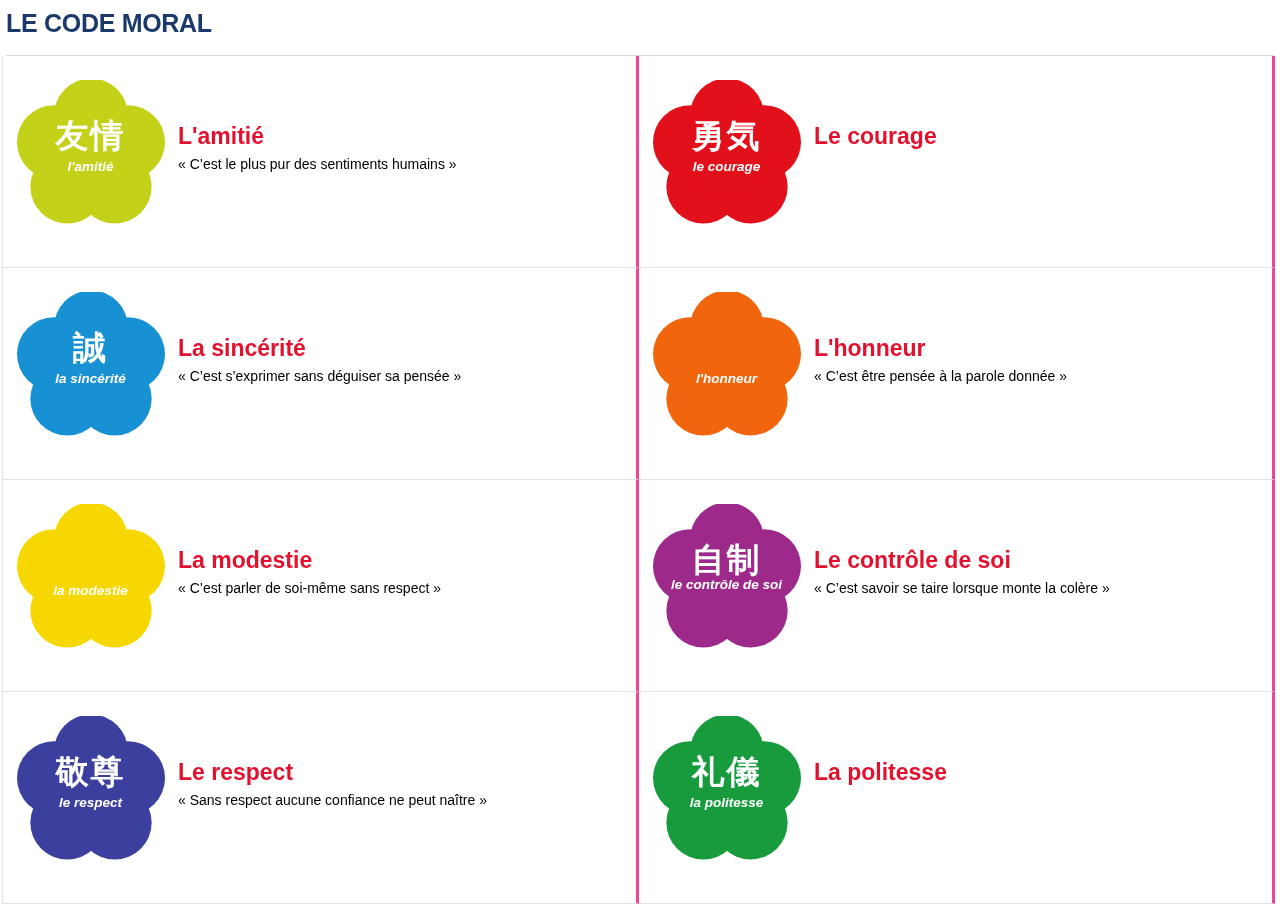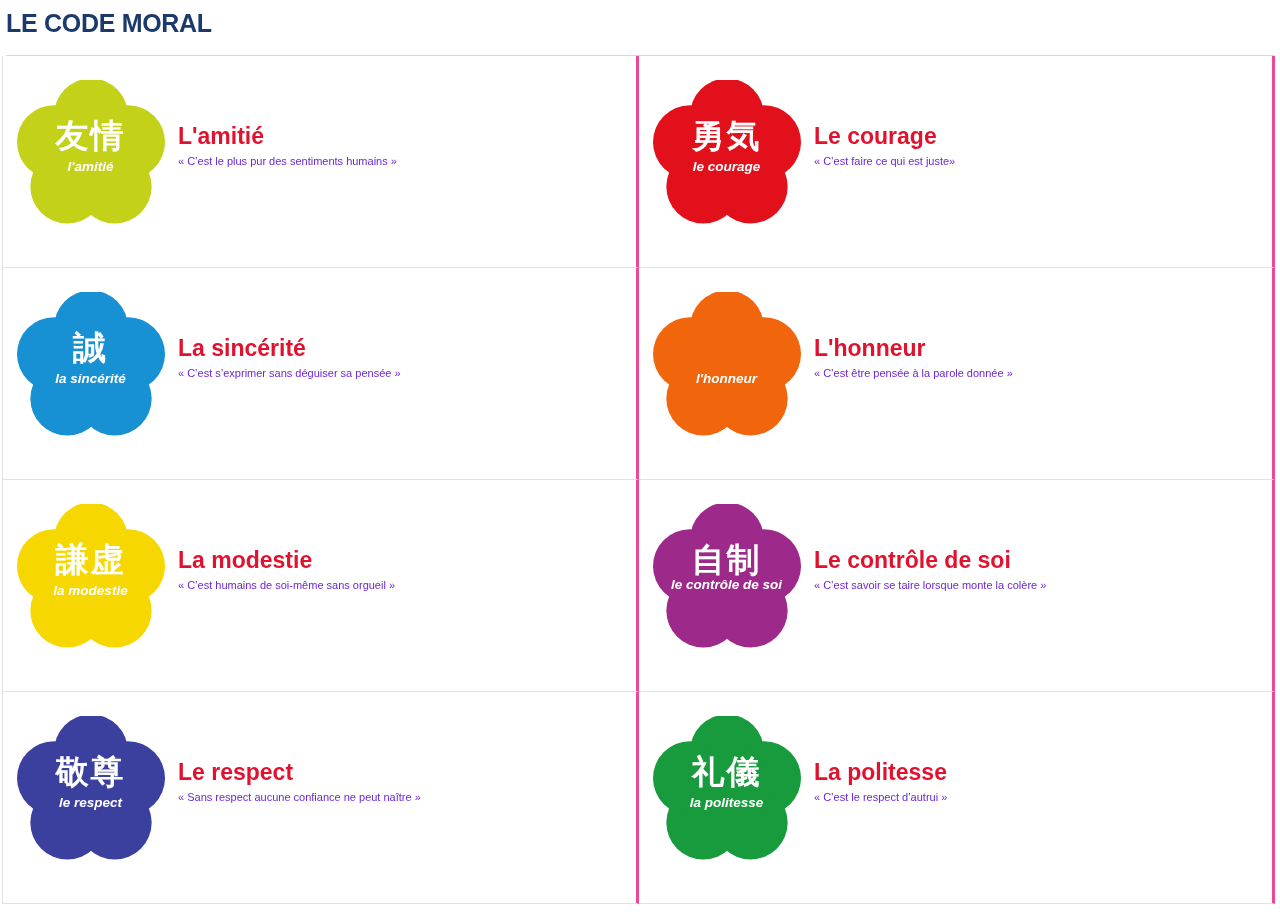--- a/index.html
+++ b/index.html
@@ -74,22 +74,22 @@
 
   .virtue-name {
     color: #e2122e;
     font-size: 23px;
     font-weight: bold;
     line-height: 1.1;
     margin: 0 0 5px 0;
   }
 
   .virtue-quote {
-    font-size: 11px;
-    color: #6d28d9;
+    font-size: 14px;
+    color: #000000;
     line-height: 1.45;
     margin: 0;
     max-width: 380px;
   }
 
   
   .emblem {
     position: relative;
     width: 148px;
     height: 148px;
@@ -170,21 +170,20 @@
               <circle cx="25" cy="42" r="25" fill="#e2101b"></circle>
               <circle cx="50" cy="50" r="30" fill="#e2101b"></circle>
             </g>
           </svg>
           <div class="kanji">勇気</div>
           <div class="emblem-label">le courage</div>
         </div>
       </div>
       <div class="text-wrap">
         <p class="virtue-name">Le courage</p>
-        <p class="virtue-quote">« C’est faire ce qui est juste»</p>
       </div>
     </div>
 
     <div class="cell">
       <div class="emblem-wrap">
         <div class="emblem">
           <svg width="148" height="148" viewBox="0 0 100 100" aria-hidden="true">
             <g>
               <circle cx="50" cy="24" r="25" fill="#1790d4"></circle>
               <circle cx="75" cy="42" r="25" fill="#1790d4"></circle>
@@ -232,27 +231,26 @@
           <svg width="148" height="148" viewBox="0 0 100 100" aria-hidden="true">
             <g>
               <circle cx="50" cy="24" r="25" fill="#f6d800"></circle>
               <circle cx="75" cy="42" r="25" fill="#f6d800"></circle>
               <circle cx="66" cy="72" r="25" fill="#f6d800"></circle>
               <circle cx="34" cy="72" r="25" fill="#f6d800"></circle>
               <circle cx="25" cy="42" r="25" fill="#f6d800"></circle>
               <circle cx="50" cy="50" r="30" fill="#f6d800"></circle>
             </g>
           </svg>
-          <div class="kanji">謙虚</div>
           <div class="emblem-label">la modestie</div>
         </div>
       </div>
       <div class="text-wrap">
         <p class="virtue-name">La modestie</p>
-        <p class="virtue-quote">« C’est humains de soi-même sans orgueil »</p>
+        <p class="virtue-quote">« C’est parler de soi-même sans respect »</p>
       </div>
     </div>
 
     <div class="cell row-last">
       <div class="emblem-wrap">
         <div class="emblem">
           <svg width="148" height="148" viewBox="0 0 100 100" aria-hidden="true">
             <g>
               <circle cx="50" cy="24" r="25" fill="#9d2a8a"></circle>
               <circle cx="75" cy="42" r="25" fill="#9d2a8a"></circle>
@@ -307,18 +305,17 @@
               <circle cx="25" cy="42" r="25" fill="#179b3c"></circle>
               <circle cx="50" cy="50" r="30" fill="#179b3c"></circle>
             </g>
           </svg>
           <div class="kanji">礼儀</div>
           <div class="emblem-label">la politesse</div>
         </div>
       </div>
       <div class="text-wrap">
         <p class="virtue-name">La politesse</p>
-        <p class="virtue-quote">« C’est le respect d’autrui »</p>
       </div>
     </div>
 
   </div>
 </div>
 
 </body></html>

